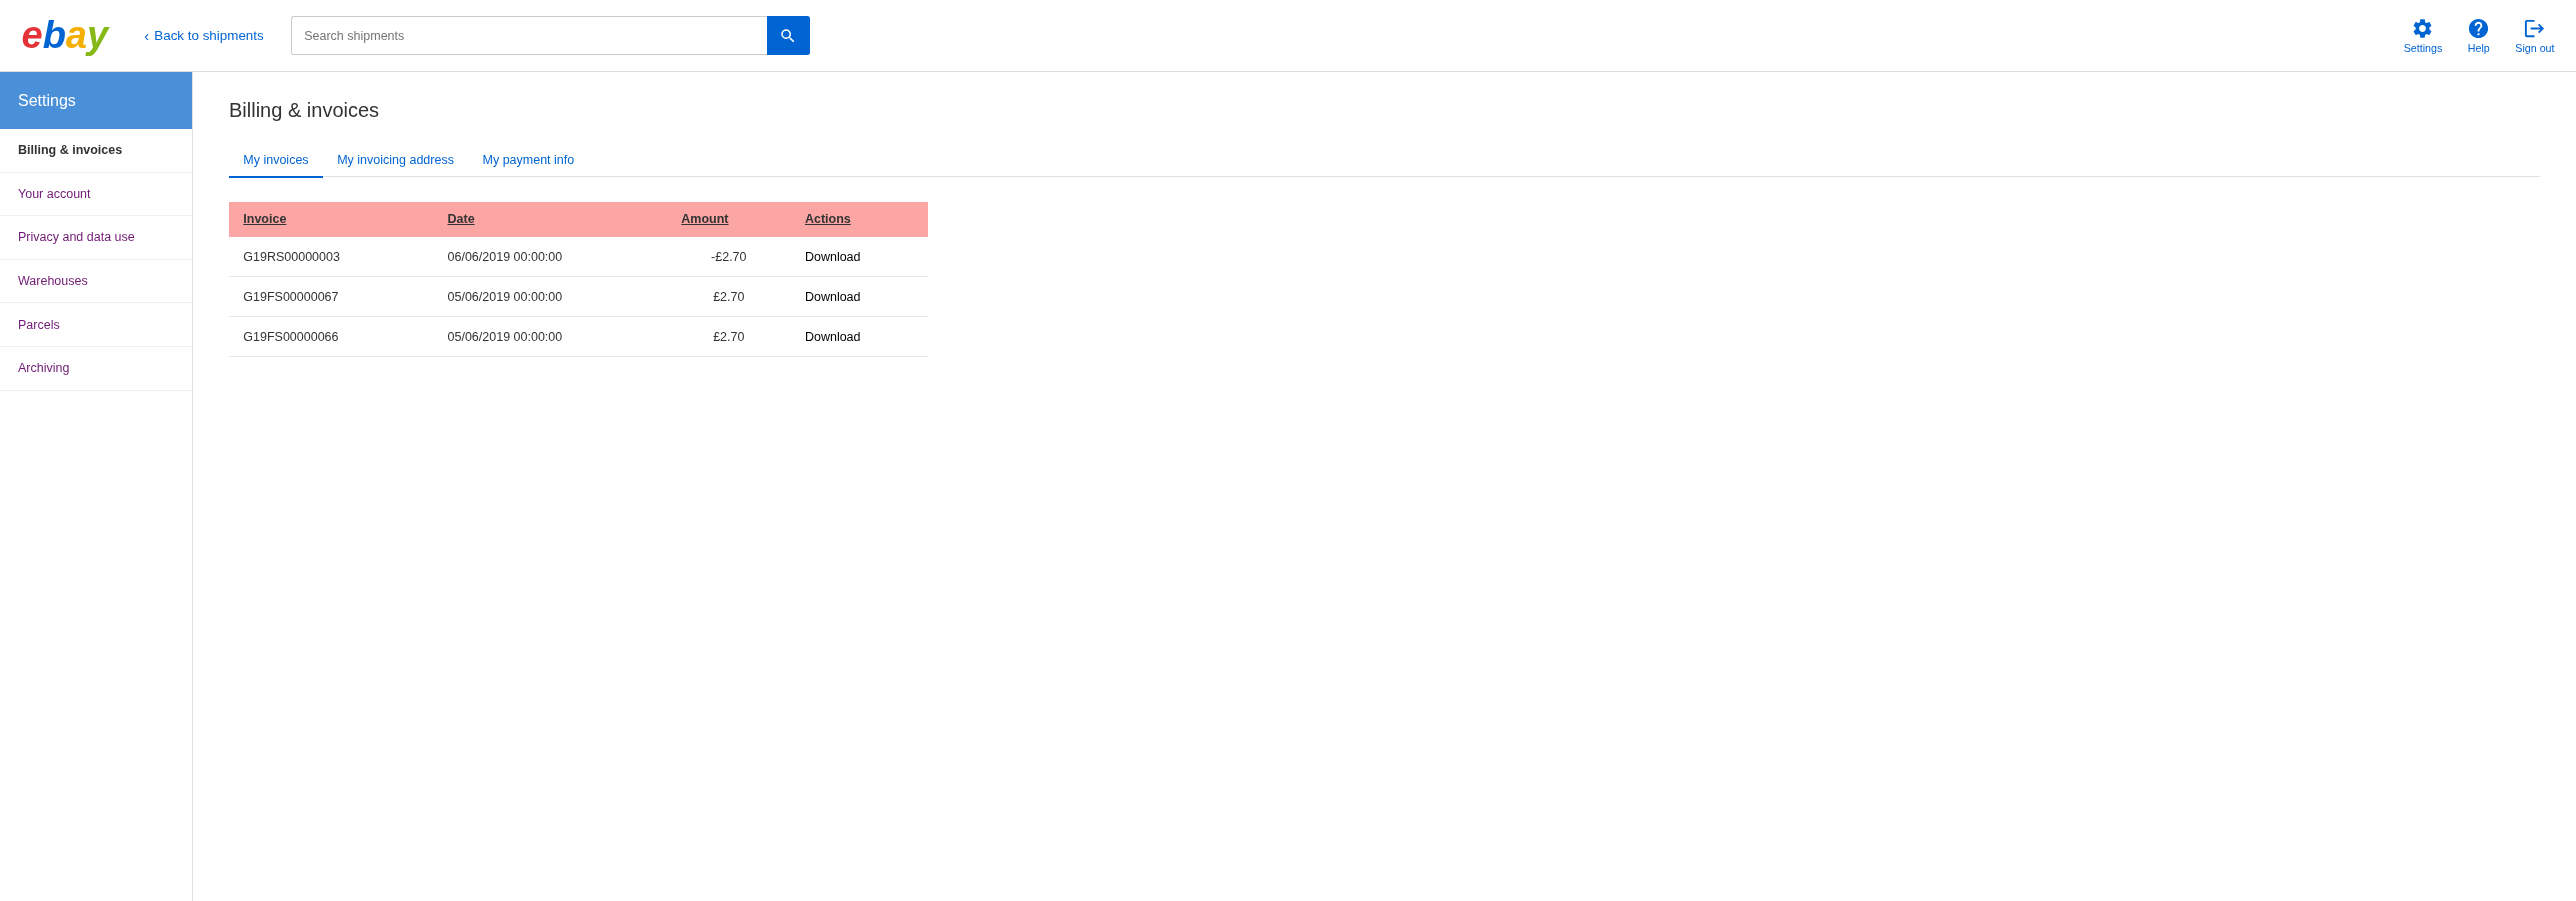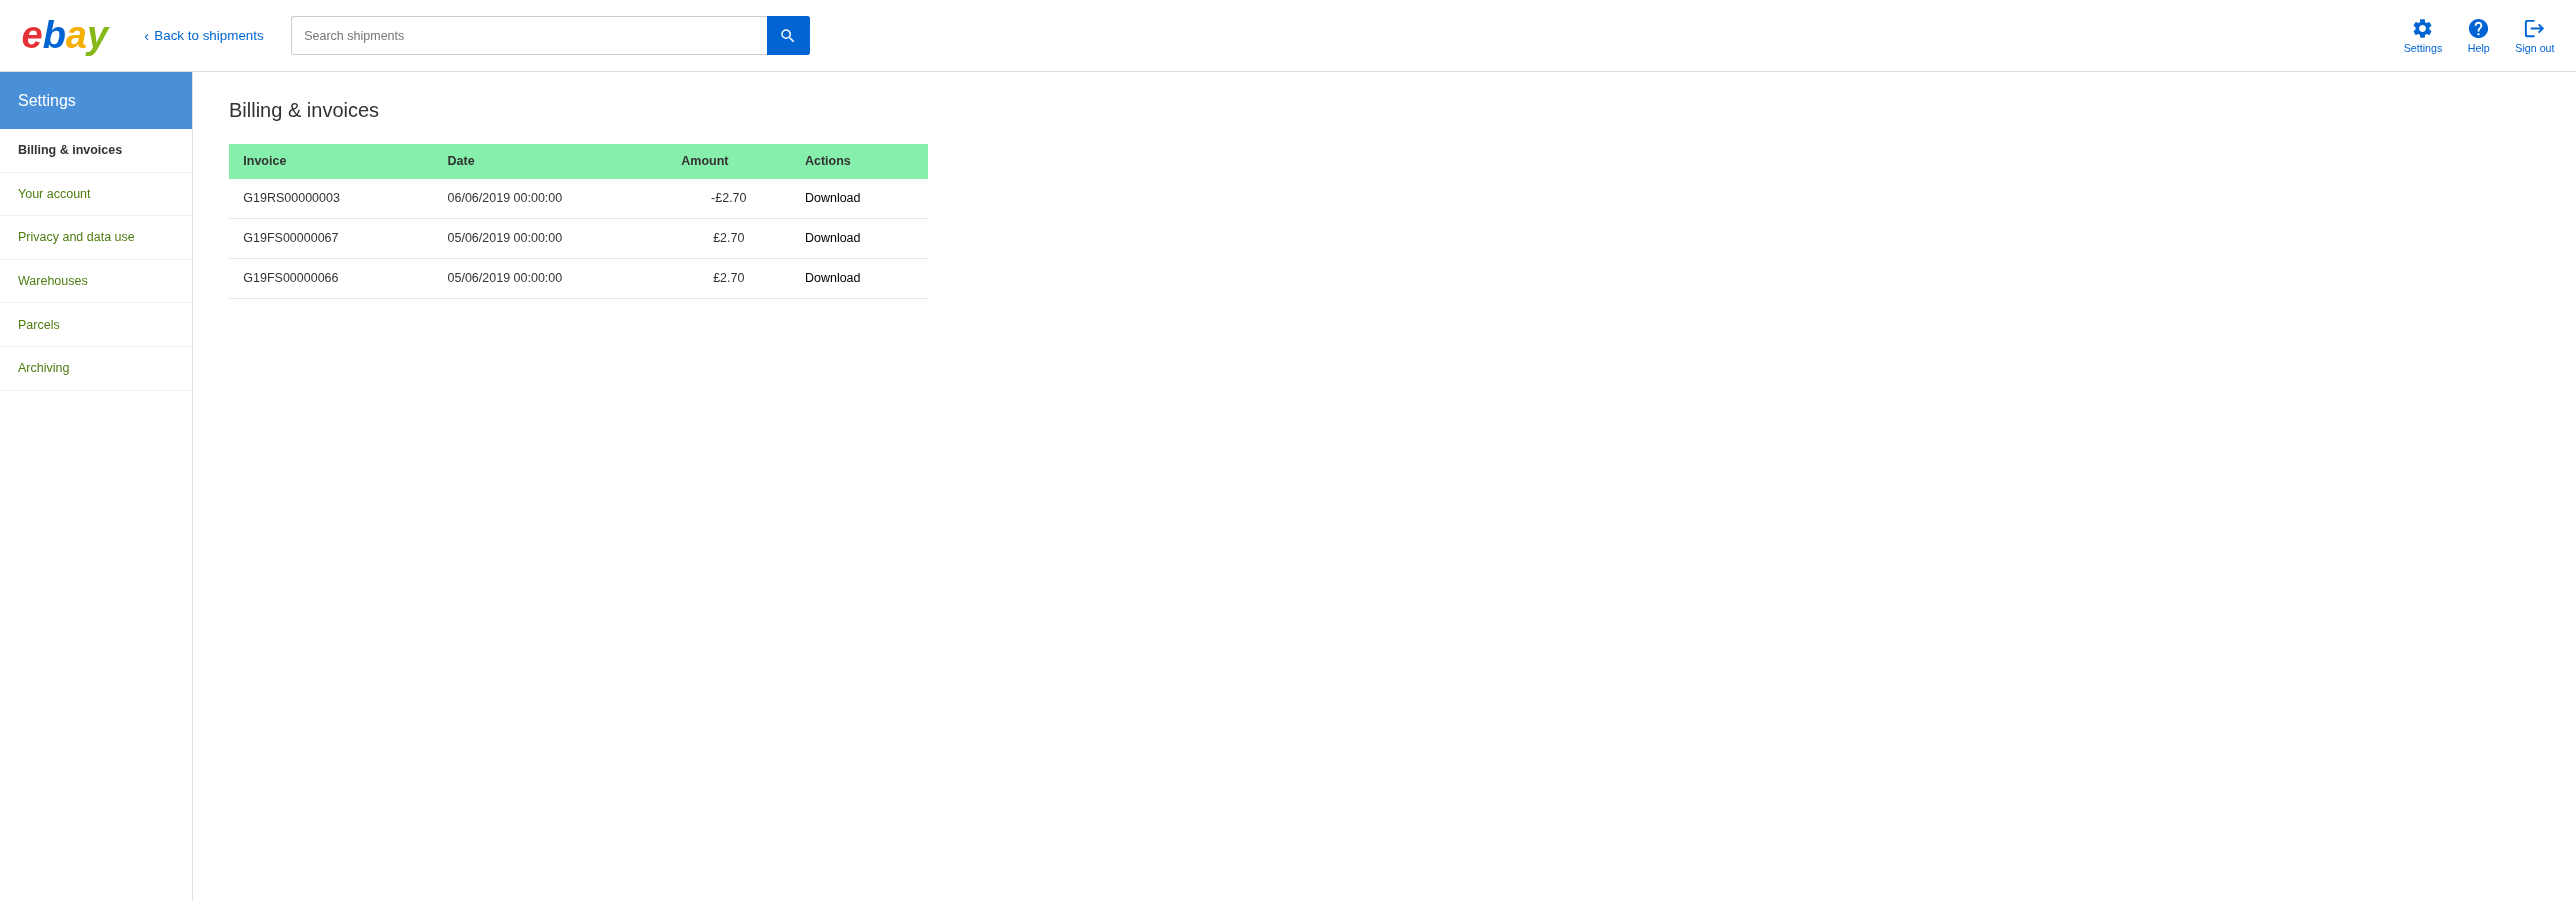--- a/index.html
+++ b/index.html
@@ -109,21 +109,21 @@
       font-size: 16px;
       font-weight: normal;
       padding: 14.3px 18px;
       height: 57px;
       display: flex;
       align-items: center;
     }
     .sidebar-item {
       padding: 14.3px 18px;
       font-size: 12.5px;
-      color: #4d7c0f;
+      color: #701a75;
       cursor: pointer;
       border-bottom: 0.9px solid #f0f0f0;
     }
     .sidebar-item.active {
       font-weight: bold;
       color: #333;
     }
 
     
     .main-content {
@@ -161,21 +161,22 @@
       font-weight: normal;
     }
 
     
     .invoice-table {
       width: 100%;
       border-collapse: collapse;
       max-width: 699px;
     }
     .invoice-table thead tr {
-      background: #86efac;
+      background: #fca5a5;
+      text-decoration: underline;
     }
     .invoice-table th {
       padding: 10.7px 14.3px;
       text-align: left;
       font-weight: bold;
       font-size: 12.5px;
       color: #333;
     }
     .invoice-table td {
       padding: 12.5px 14.3px;
@@ -262,20 +263,31 @@
       <span>Parcels</span>
     </div>
     <div class="sidebar-item">
       <span>Archiving</span>
     </div>
   </aside>
 
   <main class="main-content">
     <h1 class="page-title">Billing &amp; invoices</h1>
 
+    <div class="tabs">
+      <a class="tab active" href="#">
+        <span>My invoices</span>
+      </a>
+      <a class="tab" href="#">
+        <span>My invoicing address</span>
+      </a>
+      <a class="tab" href="#">
+        <span>My payment info</span>
+      </a>
+    </div>
 
     <table class="invoice-table">
       <thead>
         <tr>
           <th>Invoice</th>
           <th>Date</th>
           <th class="amount-col">Amount</th>
           <th class="actions-col">Actions</th>
         </tr>
       </thead>

